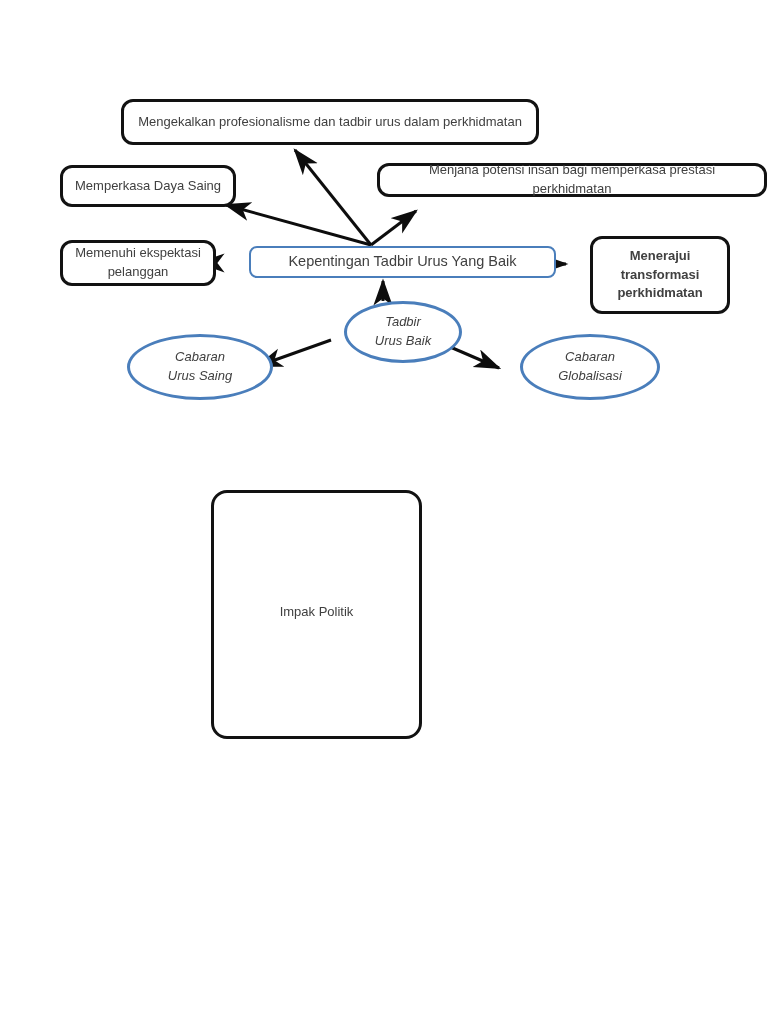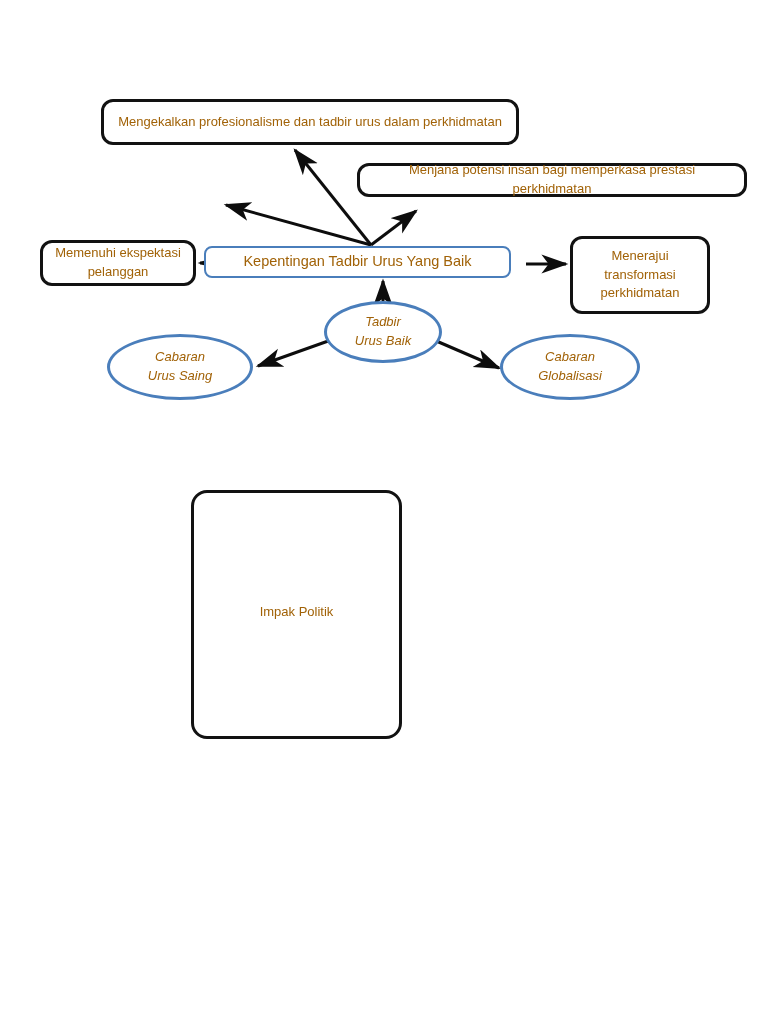--- a/index.html
+++ b/index.html
@@ -21,23 +21,24 @@
     width: 768px;
     height: 1024px;
   }
   .node {
     position: absolute;
     box-sizing: border-box;
     display: flex;
     align-items: center;
     justify-content: center;
     text-align: center;
-    color: #a16207;
+    color: #404040;
     background: #ffffff;
     z-index: 3;
+    margin-left: 20px;
   }
   .box-black {
     border: 3px solid #121212;
     border-radius: 12px;
   }
   .box-blue {
     border: 2px solid #4a7ebb;
     border-radius: 8px;
     box-shadow: inset 0 0 0 1px #ffffff;
   }
@@ -68,26 +69,27 @@
   }
   #n-menjana {
     left: 357px; top: 163px; width: 390px; height: 34px;
     font-size: 13px;
   }
   #n-memenuhi {
     left: 40px; top: 240px; width: 156px; height: 46px;
     font-size: 13px;
   }
   #n-kepentingan {
-    left: 204px; top: 246px; width: 307px; height: 32px;
+    left: 229px; top: 246px; width: 307px; height: 32px;
     font-size: 14.5px;
   }
   #n-menerajui {
     left: 570px; top: 236px; width: 140px; height: 78px;
     font-size: 13px;
+    font-weight: bold;
   }
   #n-tadbir {
     left: 324px; top: 301px; width: 118px; height: 62px;
     font-size: 13px;
   }
   #n-cabaran-daya {
     left: 107px; top: 334px; width: 146px; height: 66px;
     font-size: 13px;
   }
   #n-cabaran-glob {
@@ -126,20 +128,23 @@
 
     <line x1="331" y1="340" x2="258" y2="366" stroke="#0d0d0d" stroke-width="3" marker-end="url(#ah)"></line>
 
     <line x1="434" y1="340" x2="499" y2="368" stroke="#0d0d0d" stroke-width="3" marker-end="url(#ah)"></line>
   </svg>
 
   <div class="node box-black" id="n-mengekalkan">
     <span class="label">Mengekalkan profesionalisme dan tadbir urus dalam perkhidmatan</span>
   </div>
 
+  <div class="node box-black" id="n-memperkasa">
+    <span class="label">Memperkasa Daya Saing</span>
+  </div>
 
   <div class="node box-black" id="n-menjana">
     <span class="label">Menjana potensi insan bagi memperkasa prestasi perkhidmatan</span>
   </div>
 
   <div class="node box-black" id="n-memenuhi">
     <span class="label">
       <span>Memenuhi ekspektasi</span><br>
       <span>pelanggan</span>
     </span>

